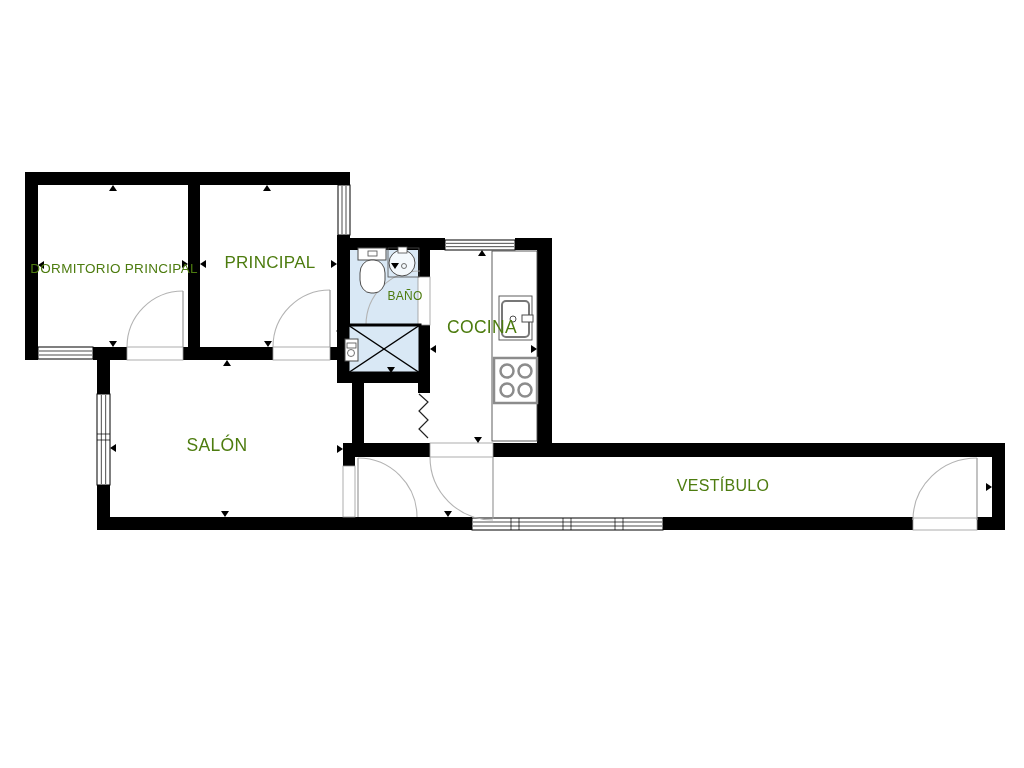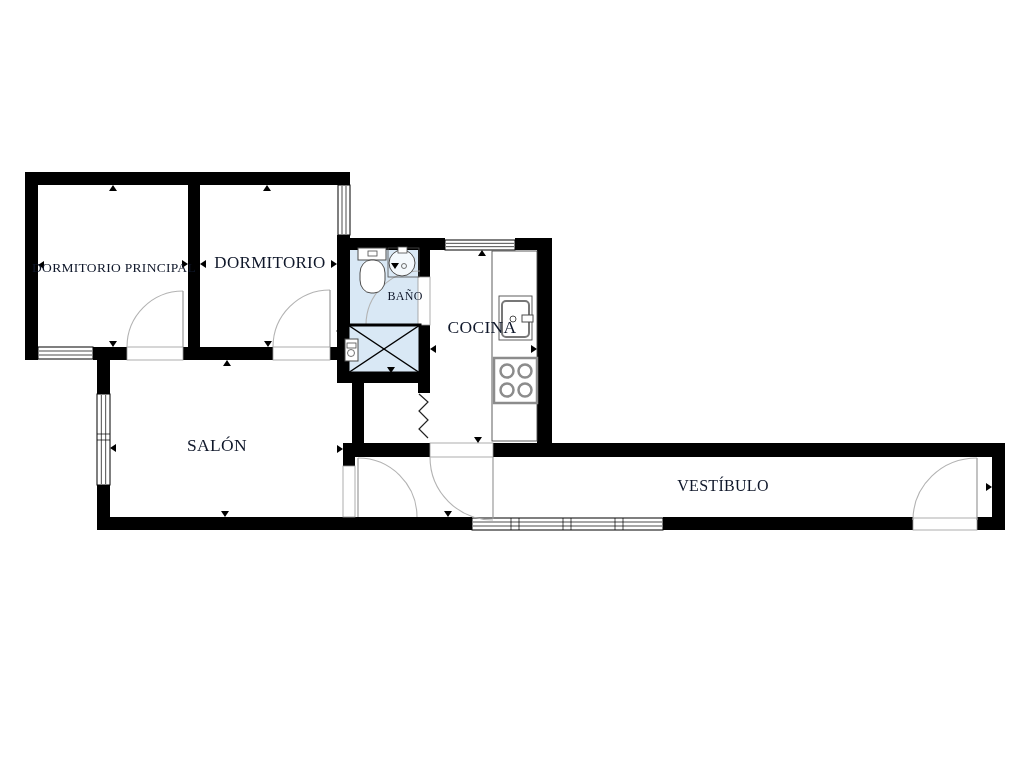--- a/index.html
+++ b/index.html
@@ -2,24 +2,24 @@
 <html><head>
 <meta charset="utf-8">
 <style>
   html,body{margin:0;padding:0;background:#ffffff;}
   body{width:1024px;height:768px;overflow:hidden;font-family:"Liberation Sans",sans-serif;}
   .screen{position:relative;width:1024px;height:768px;background:#fff;}
   .plan-svg{position:absolute;left:0;top:0;}
   .room-label{
     position:absolute;
     transform:translate(-50%,-50%);
-    color:#0f172a;
+    color:#4d7c0f;
     white-space:nowrap;
     letter-spacing:0.3px;
-    font-family:Liberation Serif, serif;
+    font-family:Liberation Sans, sans-serif;
     user-select:none;
   }
 </style>
 </head>
 <body>
 
 <div class="screen">
   <svg class="plan-svg" width="1024" height="768" viewBox="0 0 1024 768">
       <rect x="347" y="249" width="72" height="125" fill="#d9e8f5"></rect>
       <rect x="25" y="172" width="325" height="13" fill="#000000"></rect>
@@ -130,18 +130,18 @@
       <polygon points="336,331 342,327 342,335" fill="#000"></polygon>
       <polygon points="482,250 478,256 486,256" fill="#000"></polygon>
       <polygon points="537,349 531,345 531,353" fill="#000"></polygon>
       <polygon points="430,349 436,345 436,353" fill="#000"></polygon>
       <polygon points="478,443 474,437 482,437" fill="#000"></polygon>
       <polygon points="448,517 444,511 452,511" fill="#000"></polygon>
       <polygon points="992,487 986,483 986,491" fill="#000"></polygon>
     </svg>
 
   <div class="room-label" style="left: 114px; top: 268px; font-size: 13.5px;">DORMITORIO PRINCIPAL</div>
-  <div class="room-label" style="left: 270px; top: 263px; font-size: 17px;">DORMITORIO</div>
+  <div class="room-label" style="left: 270px; top: 263px; font-size: 17px;">PRINCIPAL</div>
   <div class="room-label" style="left: 405px; top: 296px; font-size: 12px;">BAÑO</div>
   <div class="room-label" style="left: 482px; top: 327px; font-size: 17.5px;">COCINA</div>
   <div class="room-label" style="left: 217px; top: 445px; font-size: 17.5px;">SALÓN</div>
   <div class="room-label" style="left: 678px; top: 486px; font-size: 16px; margin-left: 45px;">VESTÍBULO</div>
 </div>
 
 </body></html>

